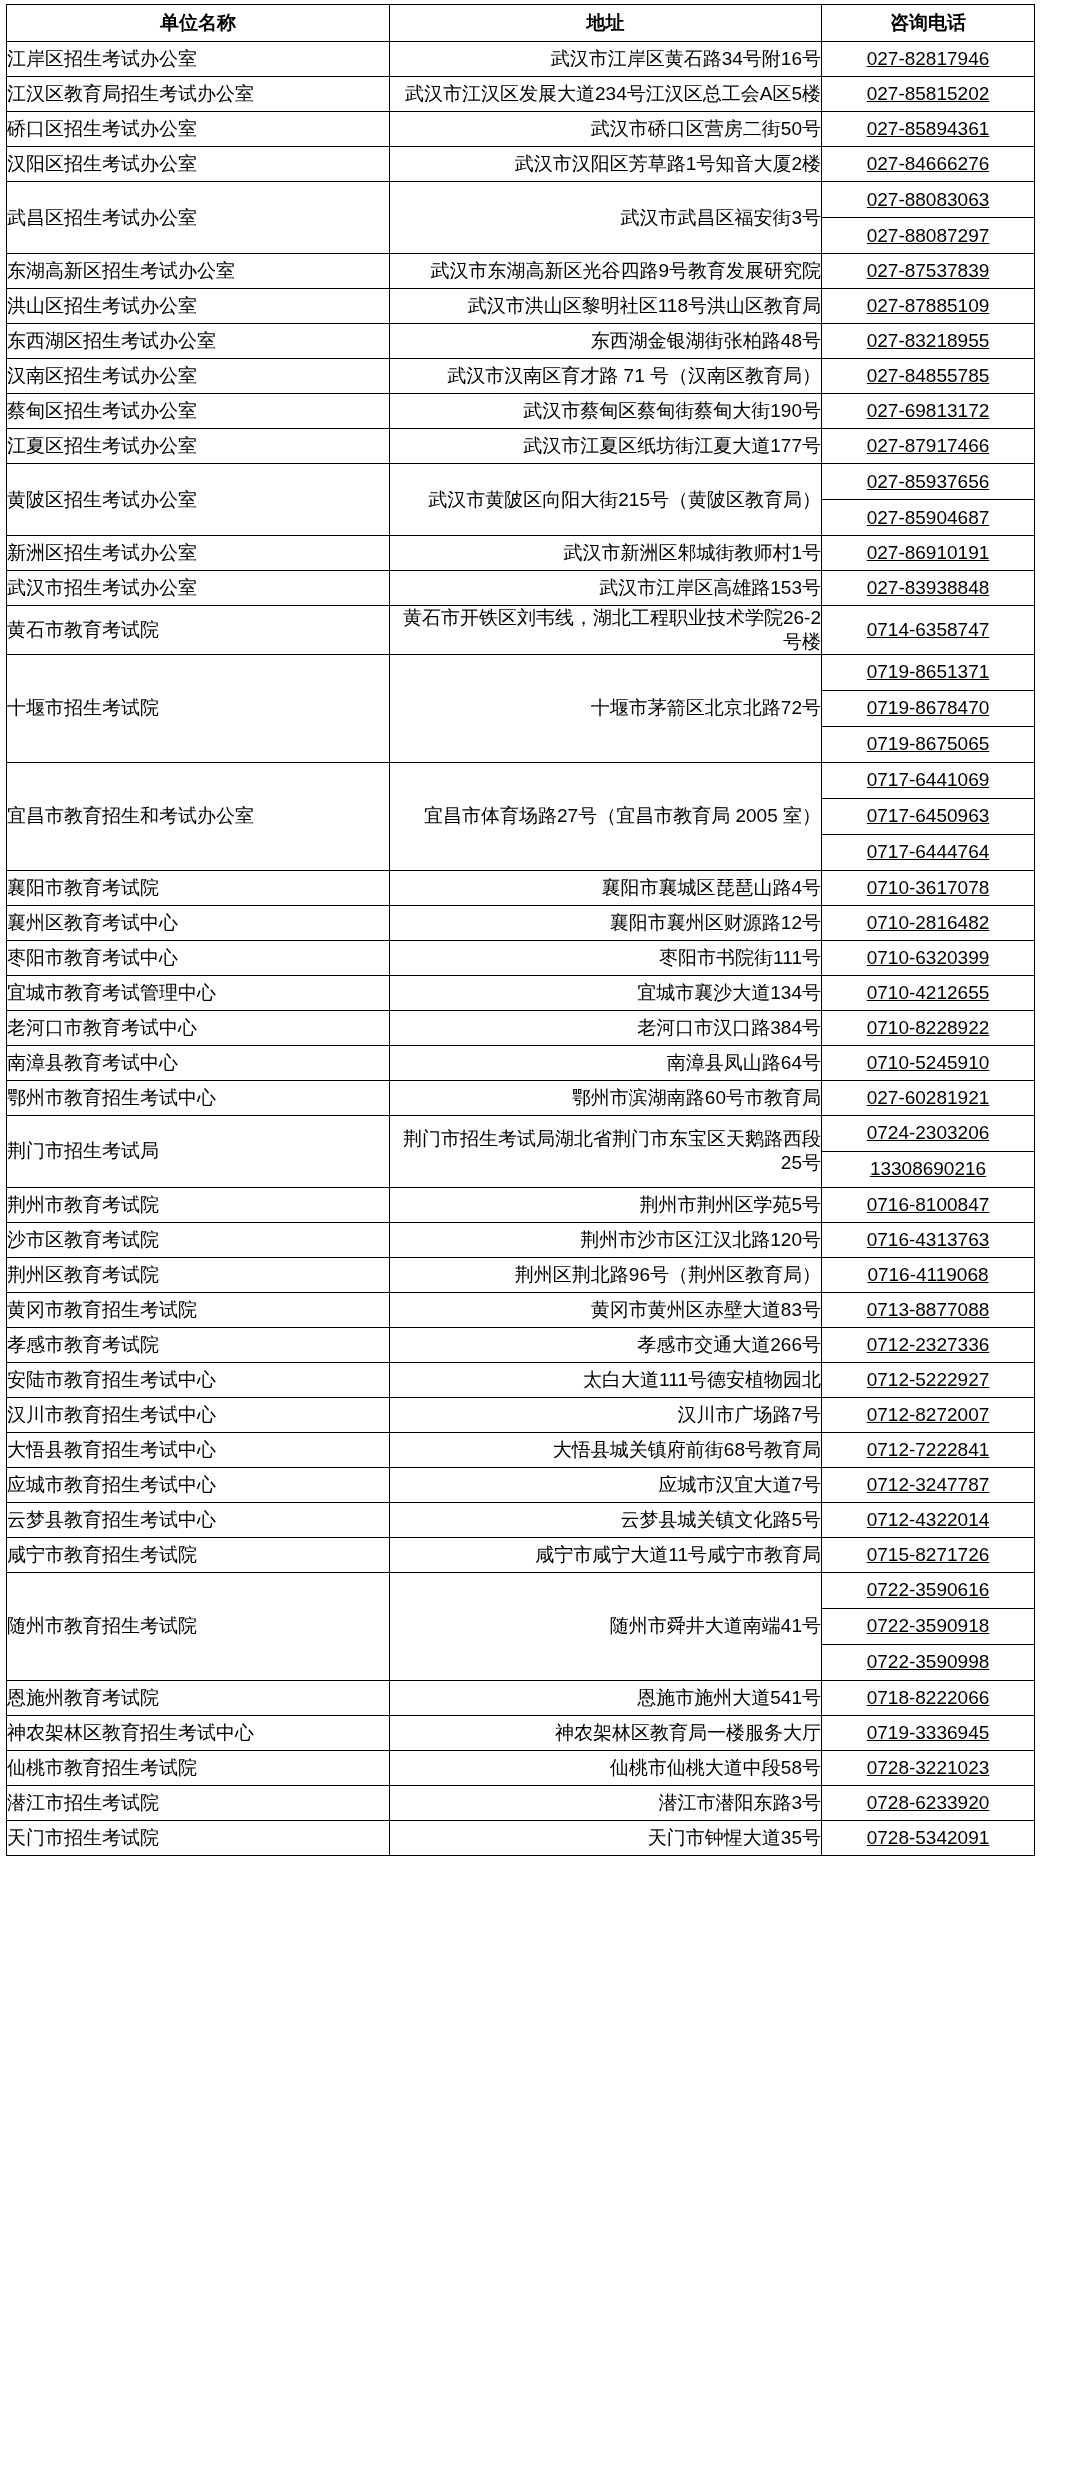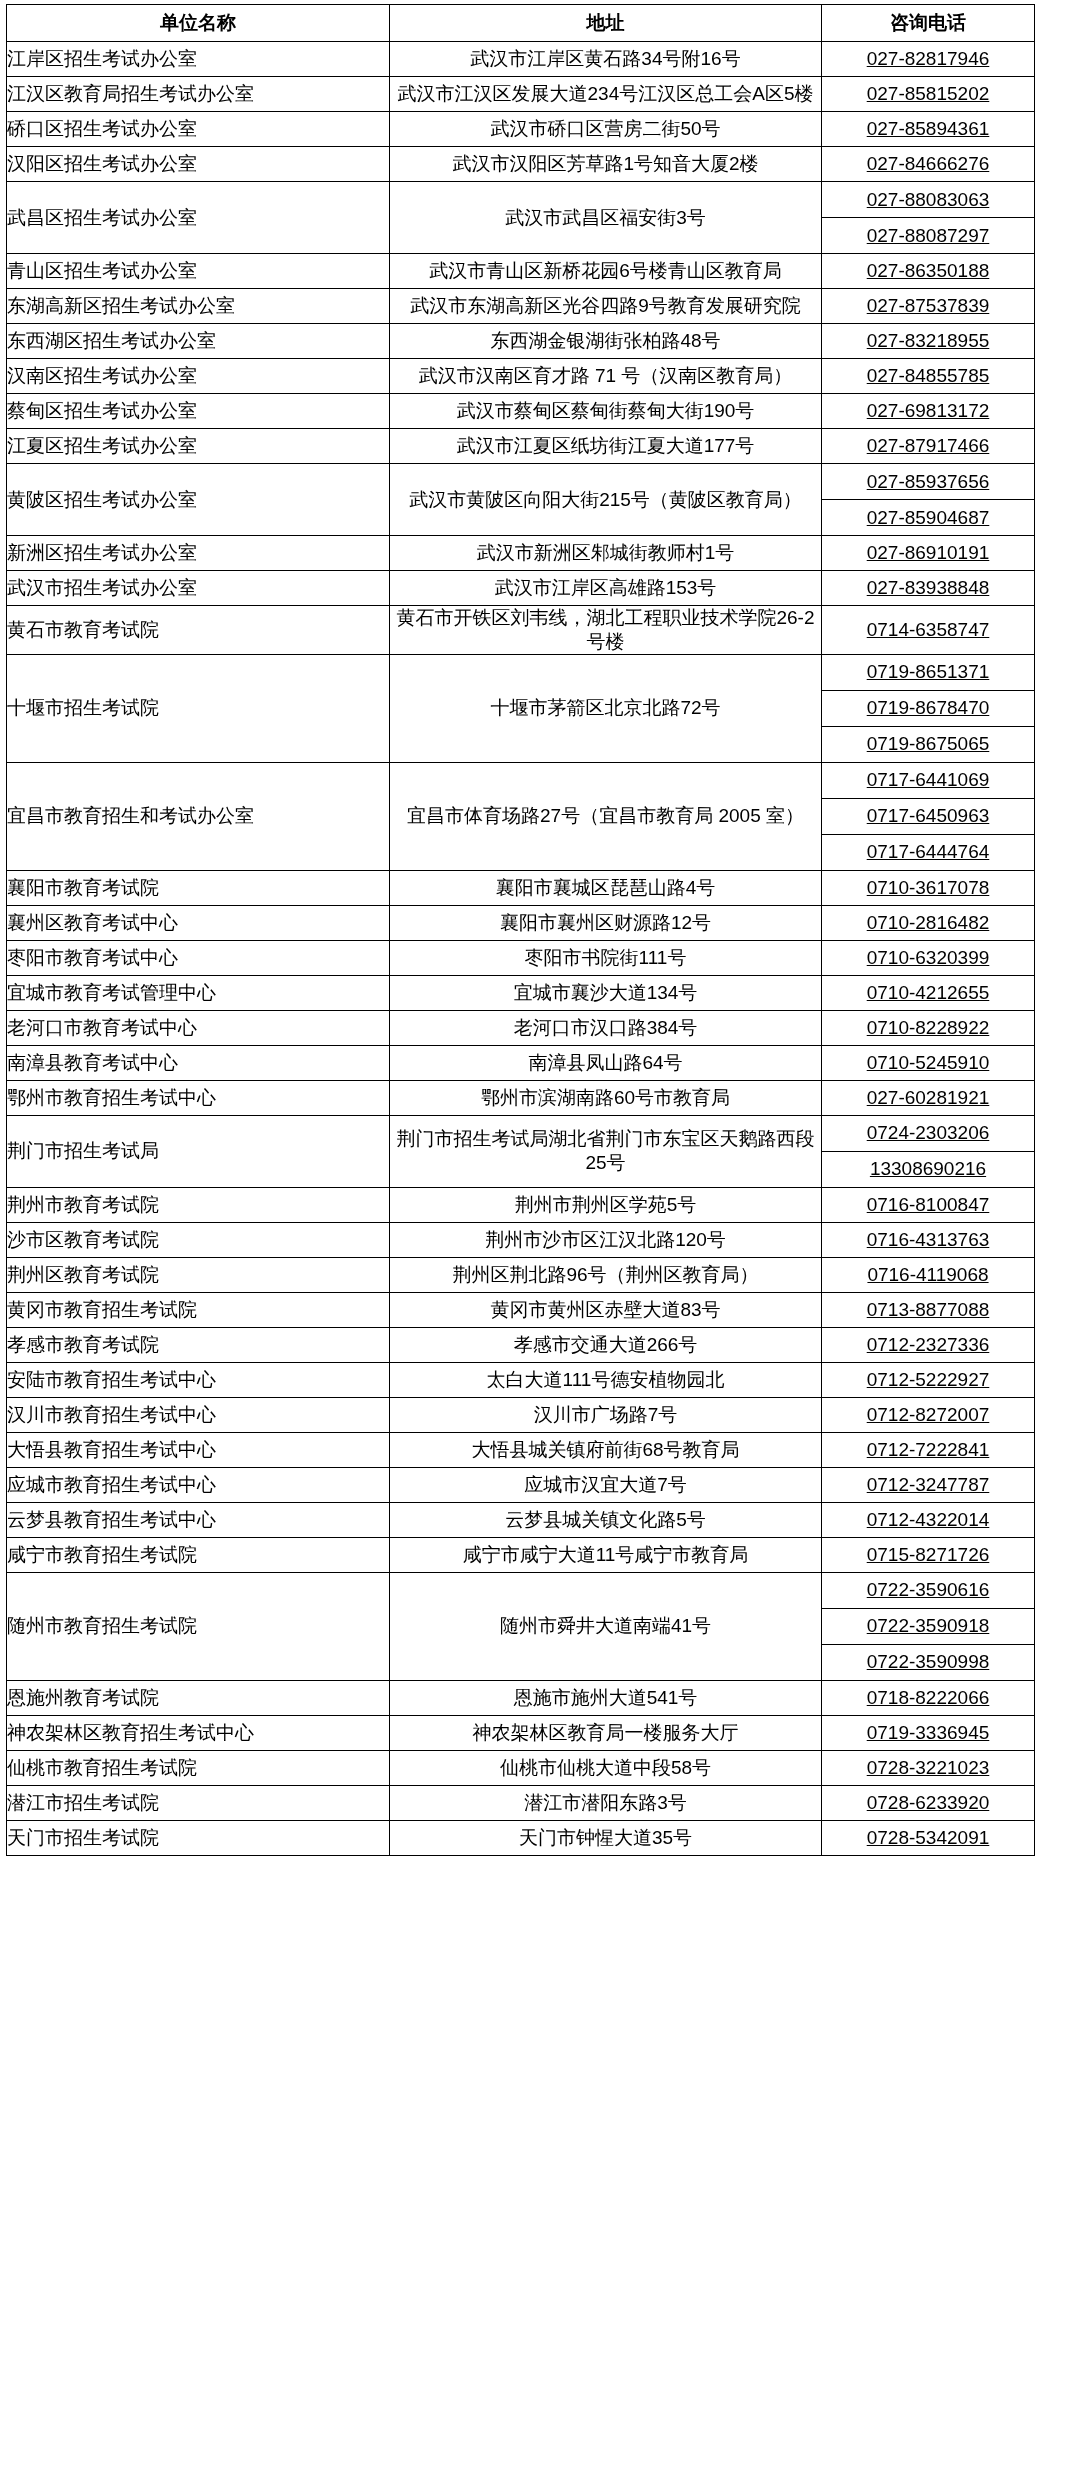--- a/index.html
+++ b/index.html
@@ -41,21 +41,21 @@
     height: 36px;
     font-size: 19px;
   }
   td.name-cell {
     text-align: left;
     padding: 5px 6px 5px 6px;
     height: 34px;
     margin-top: 28px;
   }
   td.addr-cell {
-    text-align: center;
+    text-align: right;
     padding: 5px 6px 5px 8px;
     height: 34px;
   }
   td.tel-cell {
     text-align: center;
     padding: 5px 4px;
     height: 34px;
     white-space: nowrap;
     text-decoration: underline;
   }
@@ -120,28 +120,28 @@
           <td class="name-cell">武昌区招生考试办公室</td>
           <td class="addr-cell">武汉市武昌区福安街3号</td>
           <td class="tel-cell tel-split">
             <div class="tel-stack">
               <div>027-88083063</div>
               <div>027-88087297</div>
             </div>
           </td>
         </tr>
         <tr>
-          <td class="name-cell">青山区招生考试办公室</td>
-          <td class="addr-cell">武汉市青山区新桥花园6号楼青山区教育局</td>
-          <td class="tel-cell">027-86350188</td>
-        </tr>
-        <tr>
           <td class="name-cell">东湖高新区招生考试办公室</td>
           <td class="addr-cell">武汉市东湖高新区光谷四路9号教育发展研究院</td>
           <td class="tel-cell">027-87537839</td>
+        </tr>
+        <tr>
+          <td class="name-cell">洪山区招生考试办公室</td>
+          <td class="addr-cell">武汉市洪山区黎明社区118号洪山区教育局</td>
+          <td class="tel-cell">027-87885109</td>
         </tr>
         <tr>
           <td class="name-cell">东西湖区招生考试办公室</td>
           <td class="addr-cell">东西湖金银湖街张柏路48号</td>
           <td class="tel-cell">027-83218955</td>
         </tr>
         <tr>
           <td class="name-cell">汉南区招生考试办公室</td>
           <td class="addr-cell">武汉市汉南区育才路 71 号（汉南区教育局）</td>
           <td class="tel-cell">027-84855785</td>

